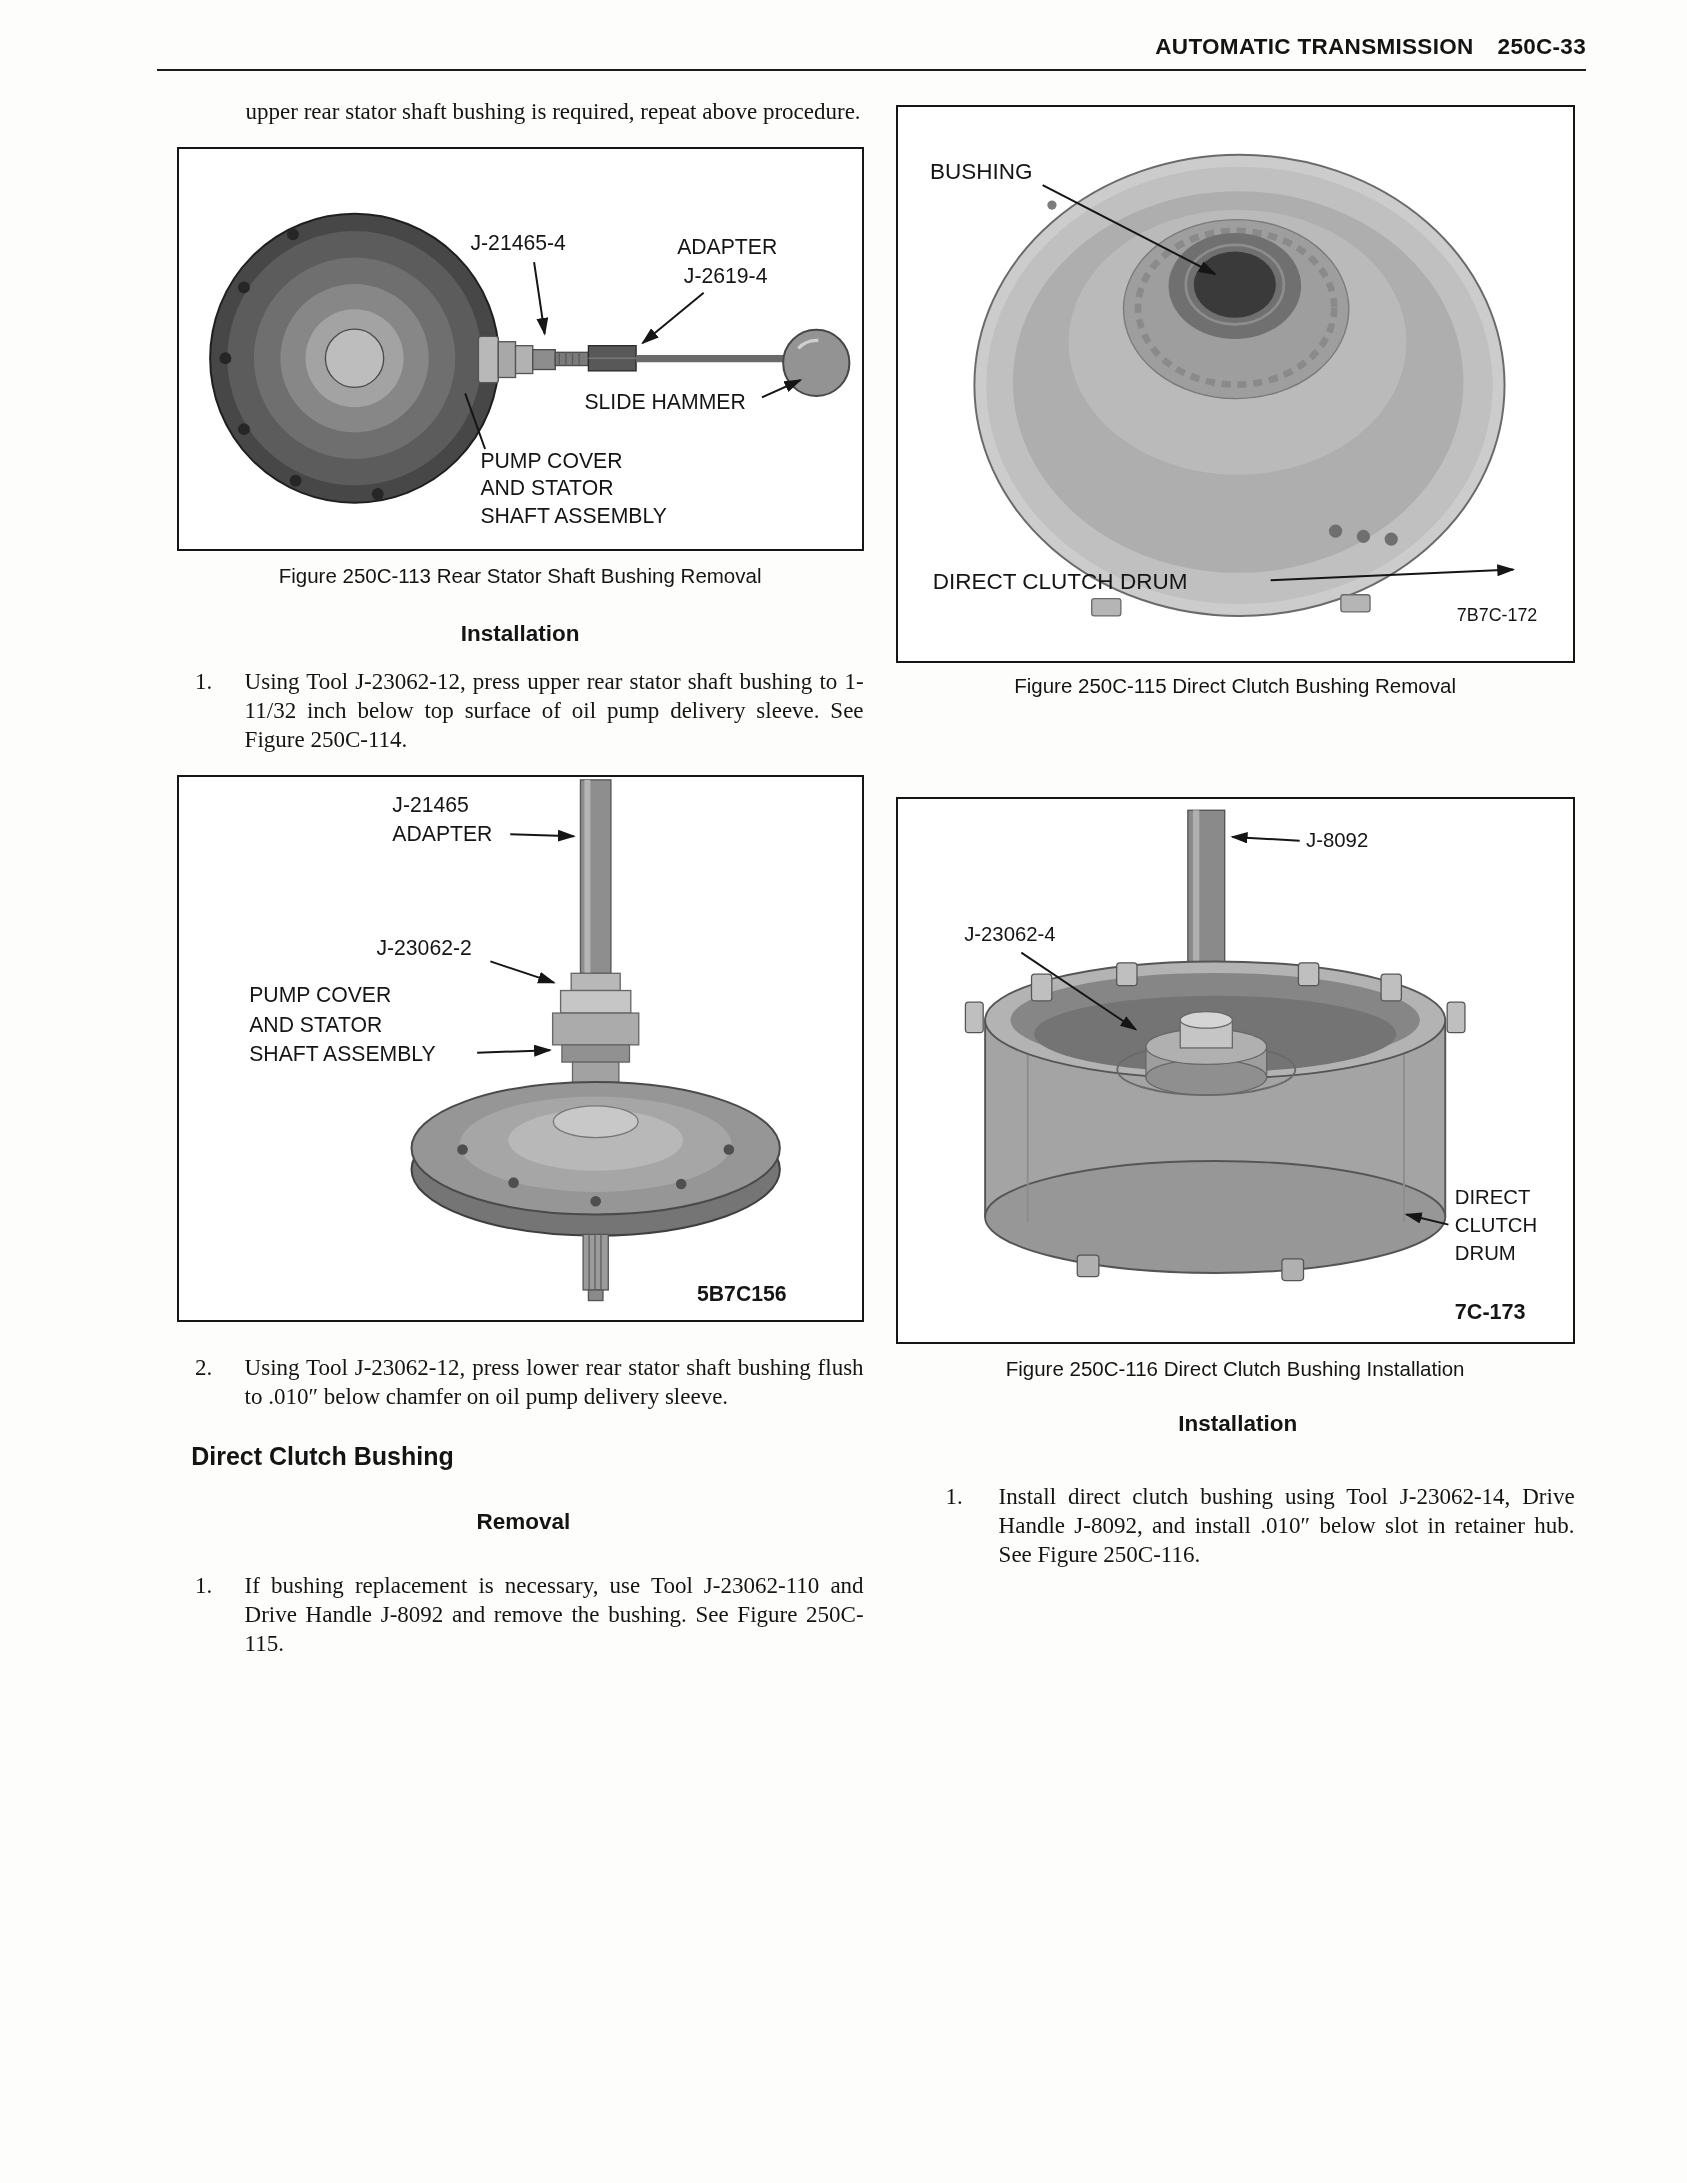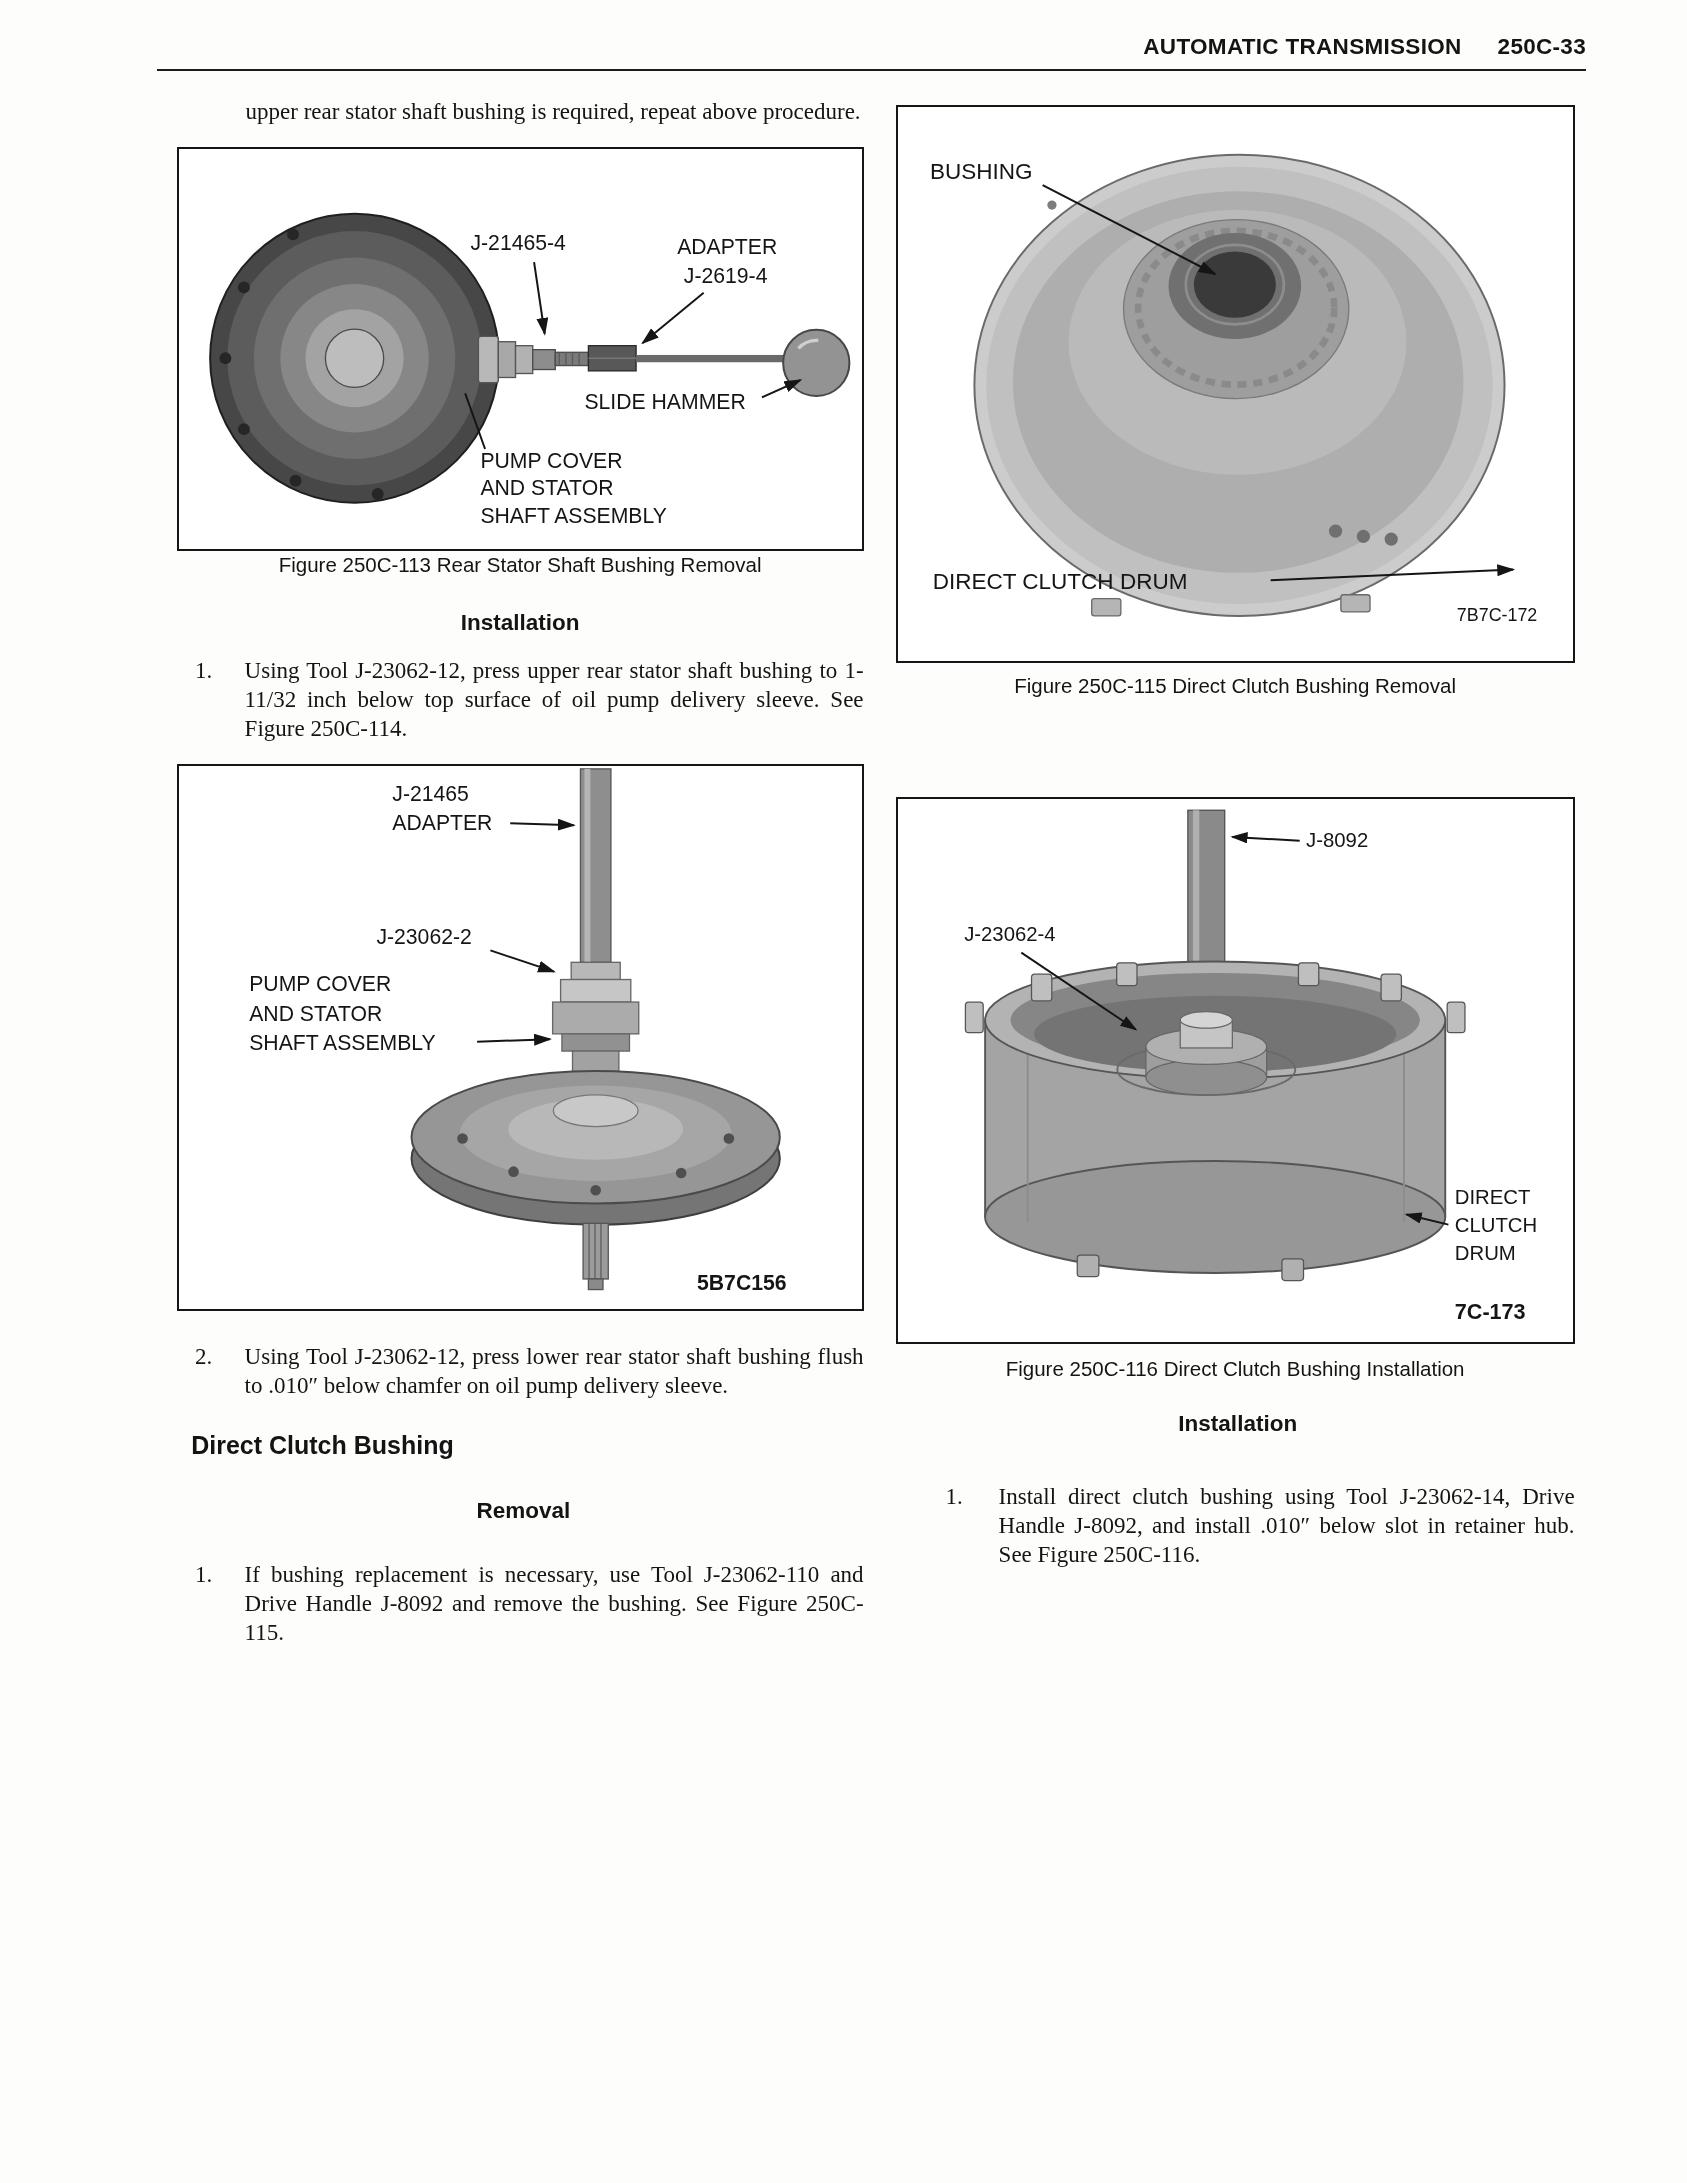--- a/index.html
+++ b/index.html
@@ -1,21 +1,21 @@
 <!DOCTYPE html>
 <html style="font-size:10.6px"><head>
 <meta charset="utf-8">
 <style>
   * { margin:0; padding:0; box-sizing:border-box; }
   html,body { background:#e8e8e6; }
   body { width:1687px; height:2183px; margin:0 auto; font-family:"Liberation Serif", serif; color:#141414; }
   .page { width:1687px; height:2183px; background:#fdfdfb; padding:34px 101px 0 162px; overflow:hidden; }
 
   
-  .header-row { display:flex; justify-content:flex-end; align-items:baseline; gap:36px;
+  .header-row { display:flex; justify-content:flex-end; align-items:baseline; gap:24px;
     font-family:"Liberation Sans", sans-serif; font-weight:bold; font-size:22.5px;
     letter-spacing:0.3px; padding-bottom:9.3px; }
   .header-rule { border-bottom:2.6px solid #1c1c1c; margin-left:-5.3px; }
 
   
   .columns { display:flex; gap:32px; padding-left:14.6px; }
   .col-left  { width:687px; flex:0 0 687px; }
   .col-right { width:679px; flex:0 0 679px; }
 
   
@@ -104,21 +104,21 @@
           <path class="leader" d="M462,452 L432,368"></path>
           <text class="lbl" x="440" y="152">J-21465-4</text>
           <text class="lbl" x="752" y="158">ADAPTER</text>
           <text class="lbl" x="762" y="202">J-2619-4</text>
           <text class="lbl" x="612" y="392">SLIDE HAMMER</text>
           <text class="lbl" x="455" y="480">PUMP COVER</text>
           <text class="lbl" x="455" y="522">AND STATOR</text>
           <text class="lbl" x="455" y="564">SHAFT ASSEMBLY</text>
         </svg>
       </figure>
-      <div class="fig-caption" style="margin-top:2px;">Figure 250C-113 Rear Stator Shaft Bushing Removal</div>
+      <div class="fig-caption" style="margin-top:13px;">Figure 250C-113 Rear Stator Shaft Bushing Removal</div>
 
       <h3 class="heading-sm" style="margin-top:33px;">Installation</h3>
 
       <div class="list-item" style="margin-top:21px;">
         <span class="item-num">1.</span>
         <div class="item-text">Using Tool J-23062-12, press upper rear stator shaft bushing to 1-11/32 inch below top surface of oil pump delivery sleeve. See Figure 250C-114.</div>
       </div>
 
       <figure class="figbox" style="height:547px; margin-top:20px;">
         <svg viewBox="0 0 1031 819">

